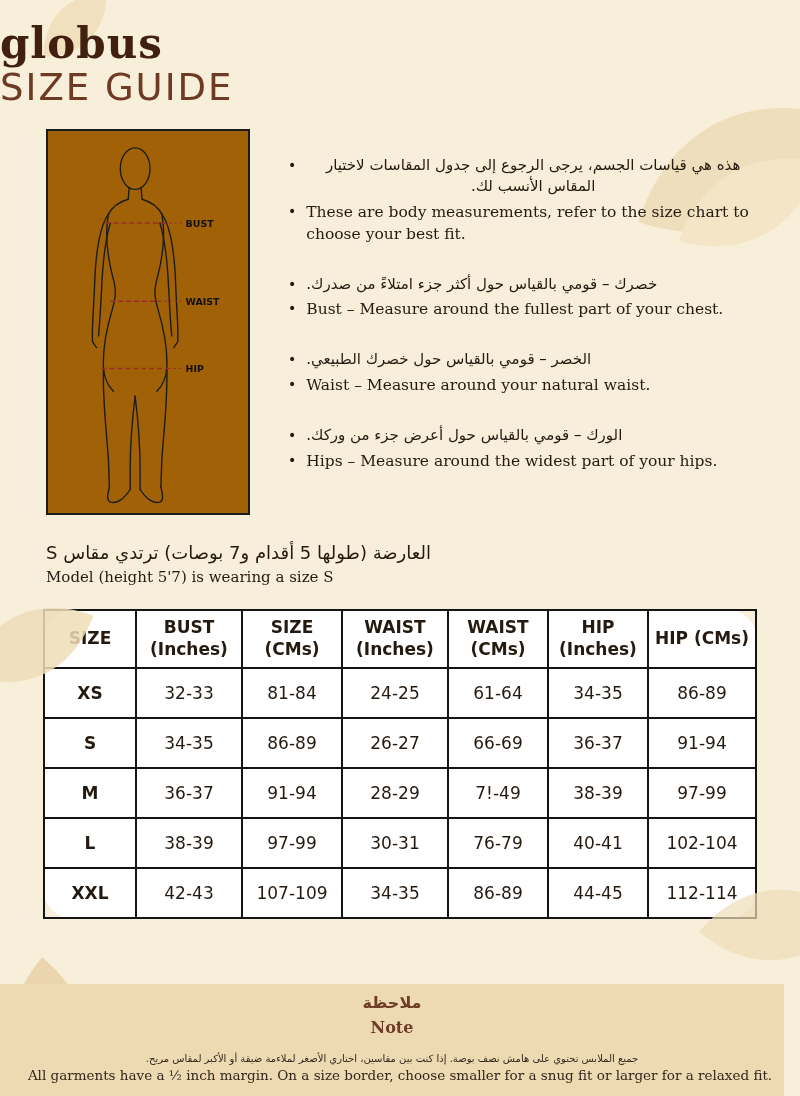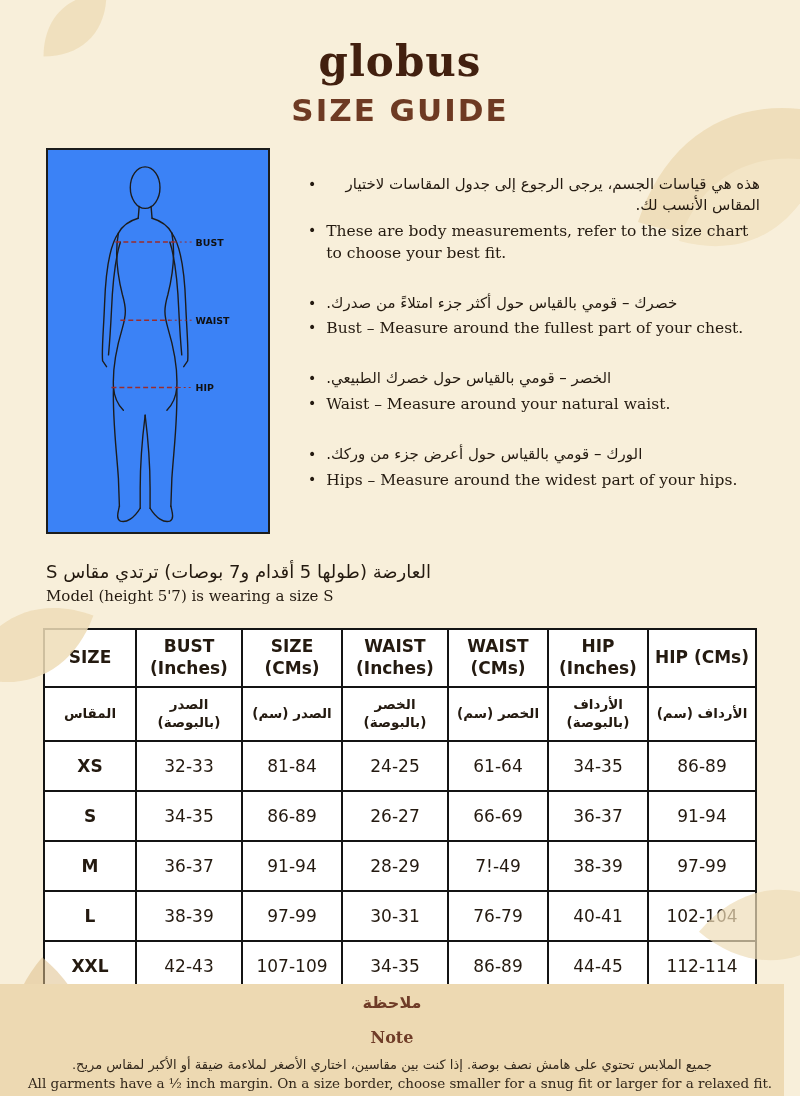--- a/index.html
+++ b/index.html
@@ -4,67 +4,67 @@
 <style>
   html,body{margin:0;padding:0;}
   body{
     width:800px;height:1096px;position:relative;overflow:hidden;
     background:#f8efda;
     font-family:"DejaVu Serif", serif;
     color:#241a10;
   }
   .leaf{position:absolute;pointer-events:none;}
   
-  .header{position:relative;text-align:center;padding-top:40px;}
+  .header{position:relative;padding-top:22px;}
   .logo{
     font-family:"DejaVu Serif", serif;
     font-weight:bold;font-size:42px;letter-spacing:1px;color:#42200f;line-height:1.05;
   }
   .guide-title{
     font-family:"DejaVu Sans", sans-serif;
-    font-weight:bold;font-size:31px;letter-spacing:2px;color:#6e3a23;margin-top:8px;
+    font-weight:normal;font-size:37px;letter-spacing:2px;color:#6e3a23;margin-top:0;
   }
   
   .content{display:flex;gap:38px;margin:20px 40px 0 46px;position:relative;}
   .figure-box{
-    width:224px;height:386px;background:#3b82f6;border:2px solid #1c1c1c;
+    width:204px;height:386px;background:#a16207;border:2px solid #1c1c1c;
     flex-shrink:0;box-sizing:border-box;
   }
   .figure-box svg{display:block;width:100%;height:100%;}
   .instructions{flex:1;padding-top:26px;}
   .group{margin-bottom:29px;}
   .line{display:flex;gap:10px;font-size:15.5px;line-height:1.42;margin-bottom:3px;}
   .dot{flex-shrink:0;font-family:"DejaVu Sans",sans-serif;font-size:14px;line-height:1.55;}
   .line .txt{display:block;}
-  .ar-text{font-family:"DejaVu Sans", sans-serif;direction:rtl;text-align:right;font-size:15px;}
+  .ar-text{font-family:"DejaVu Sans", sans-serif;direction:rtl;text-align:center;font-size:15px;}
   
   .model-note{margin:24px 46px 0;line-height:1.5;}
   .model-note .ar-line{font-family:"DejaVu Sans", sans-serif;direction:rtl;text-align:left;font-size:18px;}
   .model-note .en-line{font-size:15px;}
   
   .size-table{
     margin:20px auto 0;width:712px;border-collapse:collapse;background:#ffffff;
-    font-family:"DejaVu Sans", sans-serif;table-layout:fixed;
+    font-family:"DejaVu Sans", sans-serif;table-layout:fixed;border-radius:31px;
   }
   .size-table th,.size-table td{
     border:2px solid #141414;text-align:center;vertical-align:middle;padding:2px 3px;
     box-sizing:border-box;
   }
   .size-table tr.head-en th{font-size:17px;font-weight:bold;height:58px;line-height:1.25;}
   .size-table tr.head-ar th{font-size:13.5px;font-weight:bold;height:54px;direction:rtl;line-height:1.3;}
   .size-table tr.data-row td{font-size:17px;height:50px;}
   .size-table tr.data-row td.first-col{font-weight:bold;}
   
   .footer{
     position:absolute;left:0;right:16px;bottom:0;height:112px;background:#edd9b2;
     text-align:center;box-sizing:border-box;padding-top:9px;
   }
   .footer .h-ar{font-family:"DejaVu Sans", sans-serif;font-weight:bold;font-size:16px;color:#6f3c28;}
-  .footer .h-en{font-weight:bold;font-size:16px;color:#6f3c28;margin-top:16px;}
-  .footer .b-ar{font-family:"DejaVu Sans", sans-serif;font-size:13px;margin-top:10px;color:#33281c;direction:rtl;}
+  .footer .h-en{font-weight:bold;font-size:16px;color:#6f3c28;margin-top:6px;}
+  .footer .b-ar{font-family:"DejaVu Sans", sans-serif;font-size:10px;margin-top:16px;color:#33281c;direction:rtl;}
   .footer .b-en{font-size:13.5px;margin-top:3px;color:#33281c;padding-left:16px;}
 </style>
 </head>
 <body>
 
 <svg class="leaf" style="top:-10px;left:40px;width:70px;height:70px;opacity:.8" viewBox="0 0 100 100">
     <path d="M5,95 C5,40 40,5 95,5 C95,60 60,95 5,95 Z" fill="#efddb8"></path>
   </svg>
 <svg class="leaf" style="top:50px;right:-30px;width:180px;height:240px;opacity:.9;transform:rotate(18deg)" viewBox="0 0 100 100">
     <path d="M5,95 C5,40 40,5 95,5 C95,60 60,95 5,95 Z" fill="#efddb8"></path>
@@ -197,29 +197,20 @@
   <tbody>
       <tr class="head-en">
         <th class="first-col">SIZE</th>
         <th>BUST (Inches)</th>
         <th>SIZE (CMs)</th>
         <th>WAIST (Inches)</th>
         <th>WAIST (CMs)</th>
         <th>HIP (Inches)</th>
         <th>HIP (CMs)</th>
       </tr>
-      <tr class="head-ar">
-        <th class="first-col">المقاس</th>
-        <th>الصدر (بالبوصة)</th>
-        <th>الصدر (سم)</th>
-        <th>الخصر (بالبوصة)</th>
-        <th>الخصر (سم)</th>
-        <th>الأرداف (بالبوصة)</th>
-        <th>الأرداف (سم)</th>
-      </tr>
       <tr class="data-row">
         <td class="first-col">XS</td>
         <td>32-33</td>
         <td>81-84</td>
         <td>24-25</td>
         <td>61-64</td>
         <td>34-35</td>
         <td>86-89</td>
       </tr>
       <tr class="data-row">

